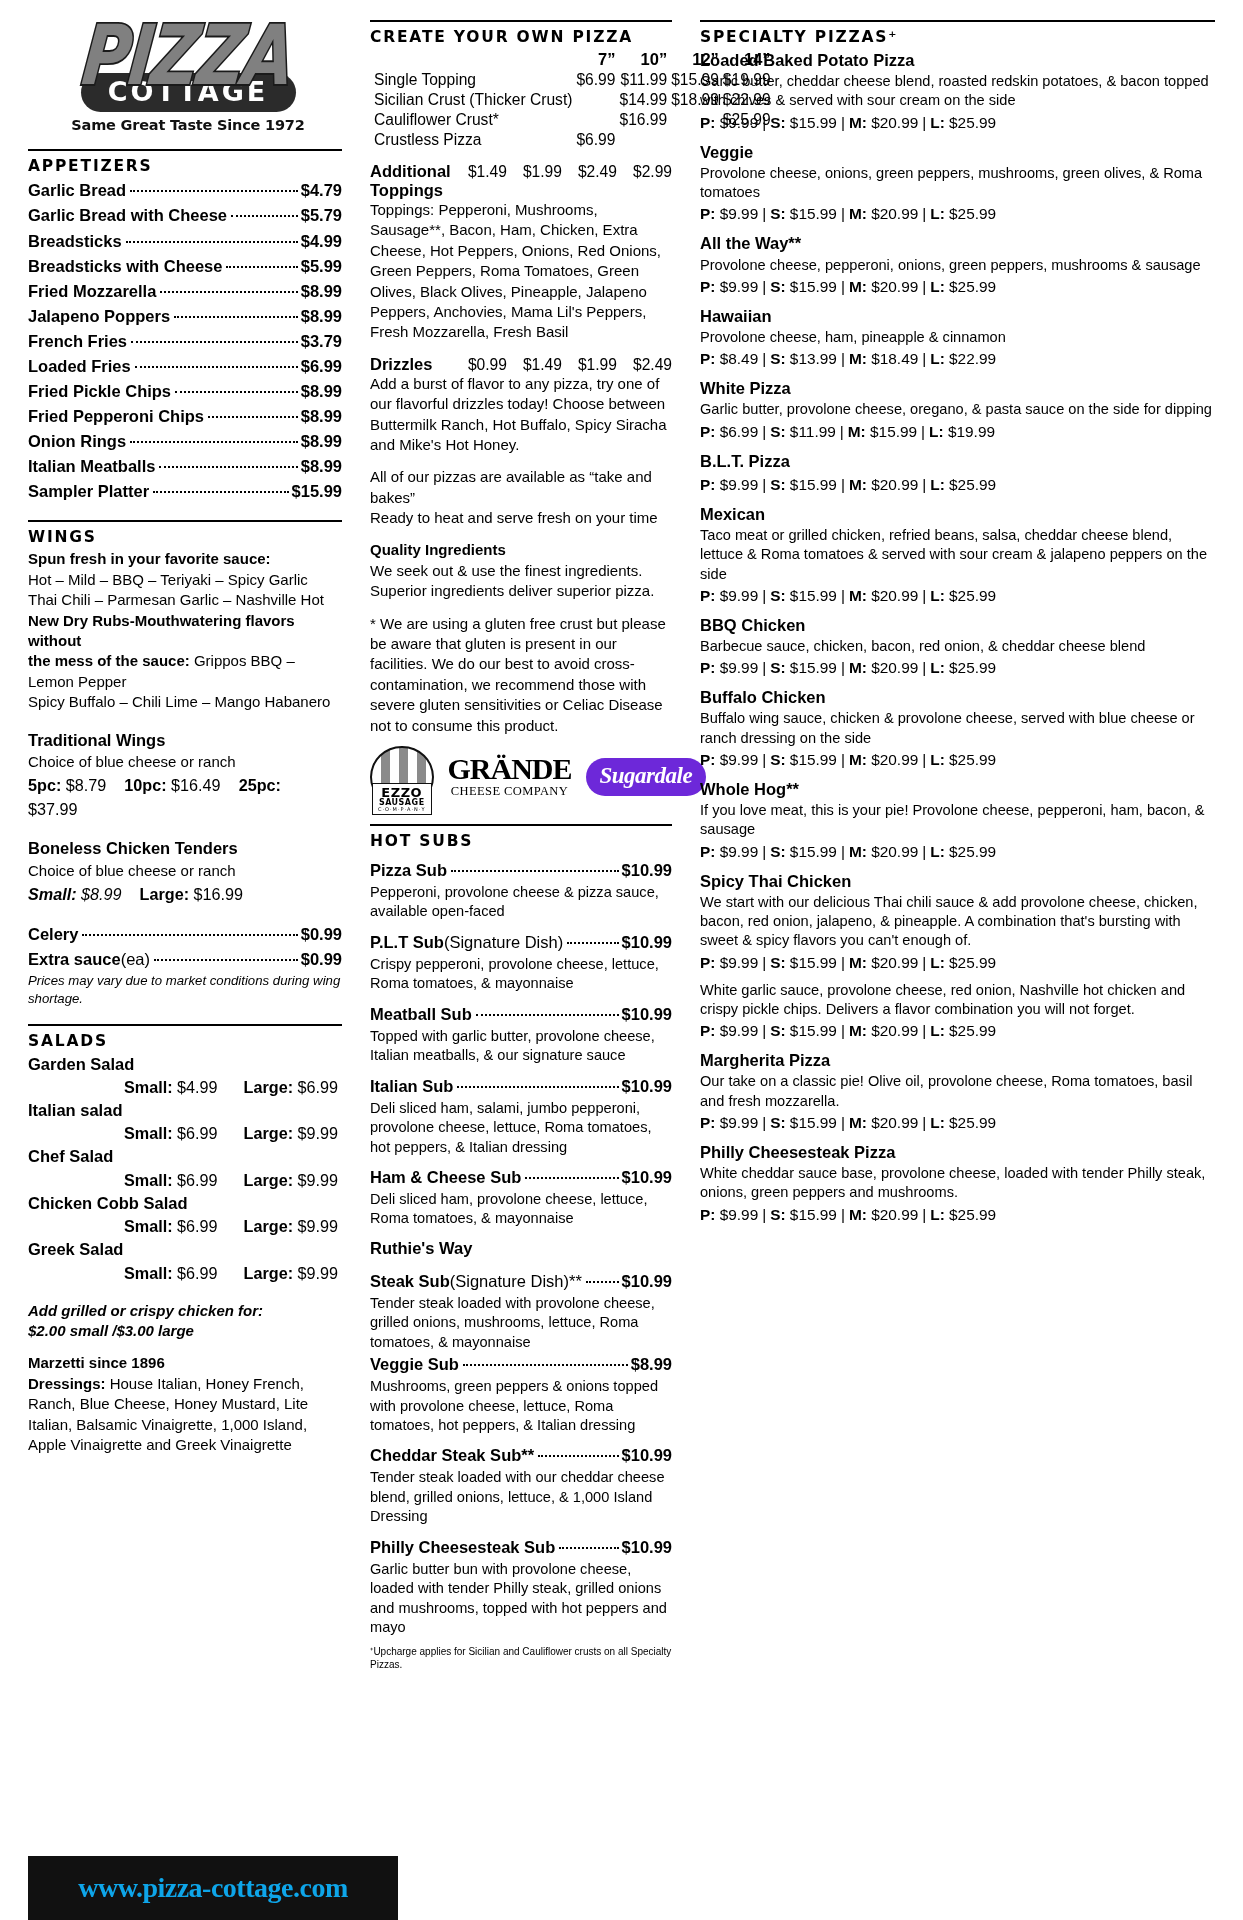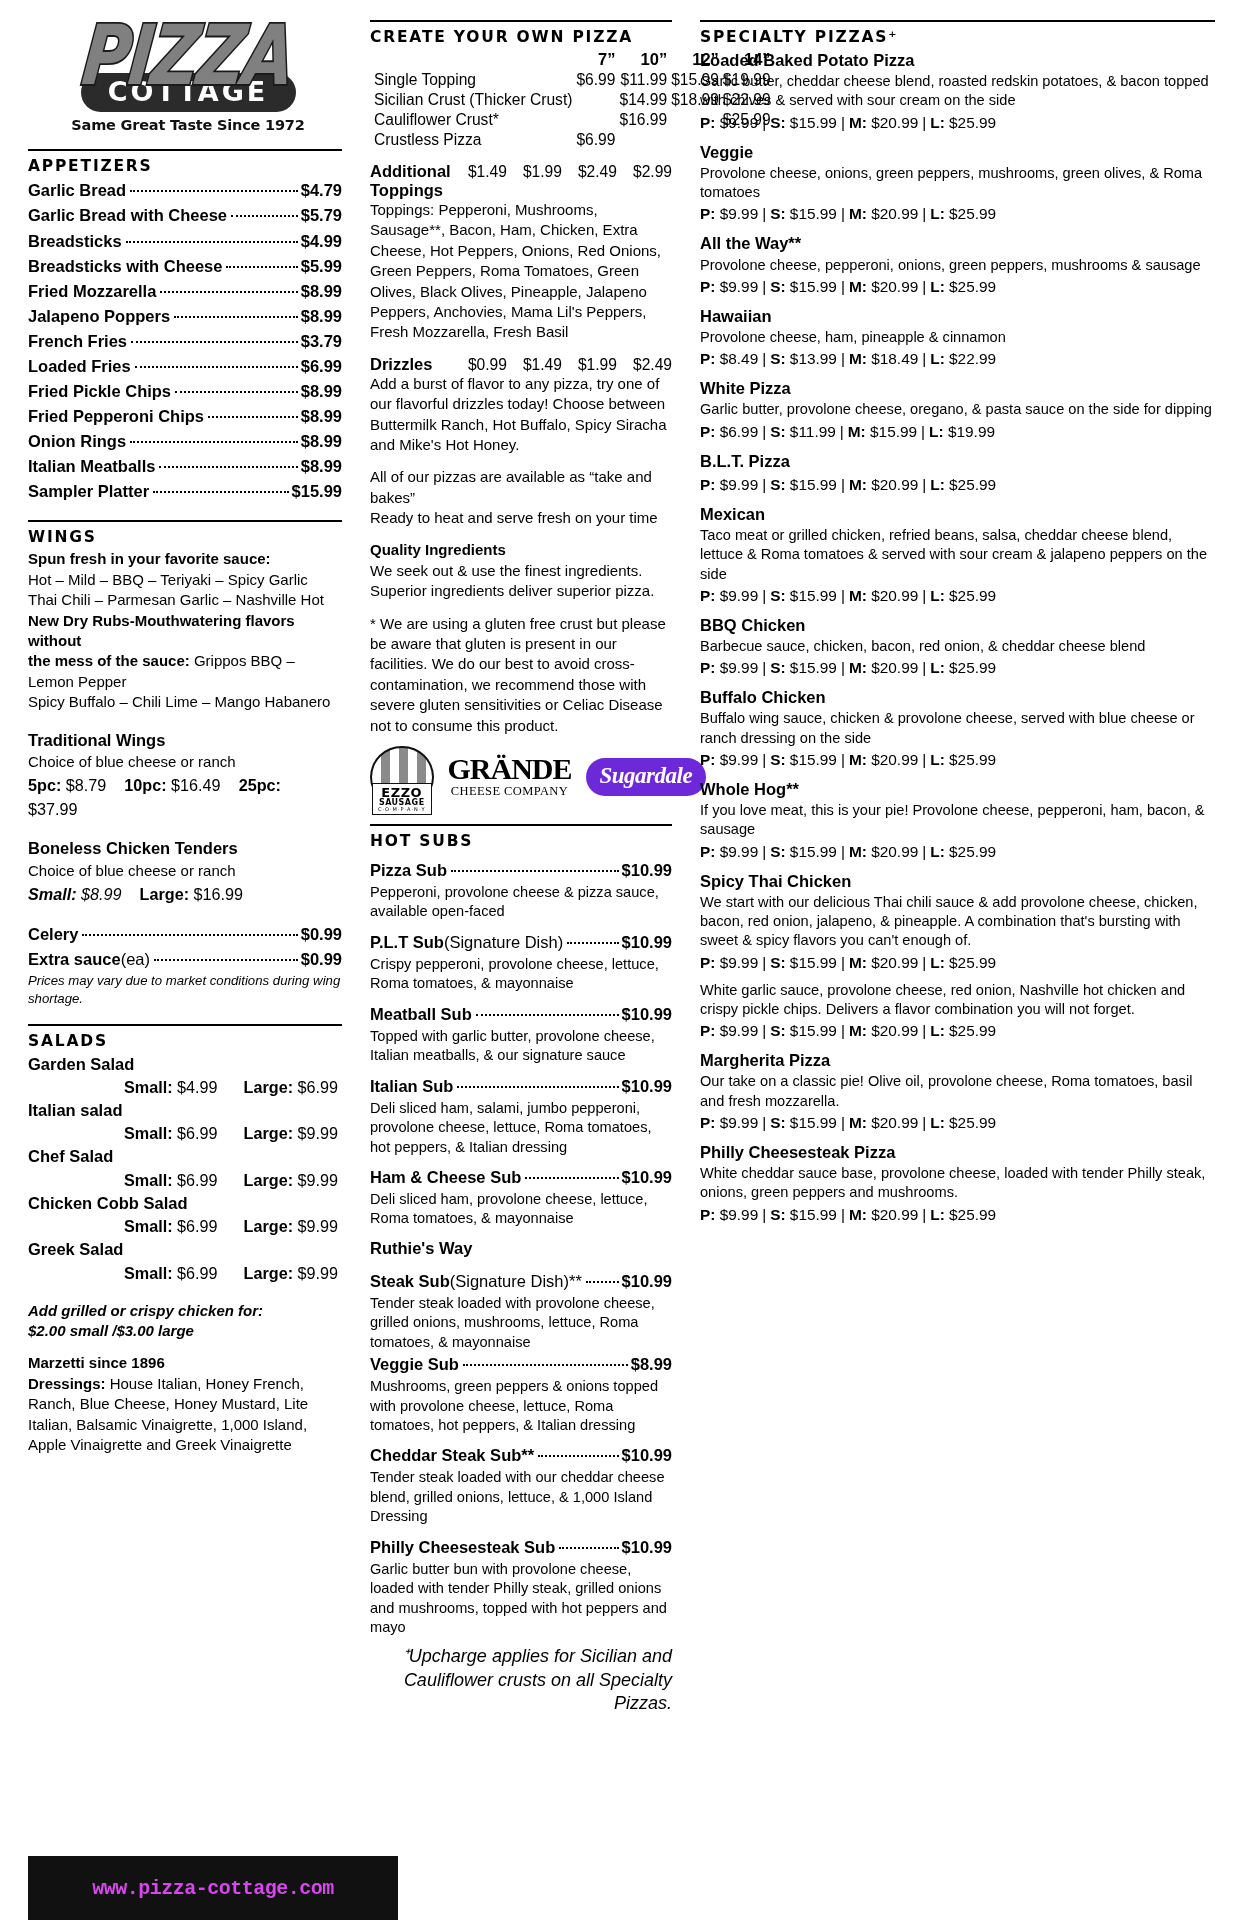--- a/index.html
+++ b/index.html
@@ -158,27 +158,27 @@
   .sp-block { margin-bottom: 7px; }
 
   
   .footer-bar {
     position: absolute; left: 0; bottom: 0;
     width: 370px; height: 64px;
     background: #111;
     display: flex; align-items: center; justify-content: center;
   }
   .footer-bar span {
-    color: #d946ef;
-    font-family: Liberation Mono, monospace;
+    color: #0ea5e9;
+    font-family: Liberation Serif, serif;
     font-weight: bold;
-    font-size: 20px;
+    font-size: 28px;
     letter-spacing: -0.5px;
   }
-  .upcharge-note { font-size: 18px; font-style: italic; line-height: 1.3; text-align: right; }
+  .upcharge-note { font-size: 10px; line-height: 1.3; }
 </style>
 </head>
 <body>
 
 <div class="page">
 
   <div class="col col-1">
 
     <div class="logo-wrap">
       <div class="logo-word">PIZZA</div>

